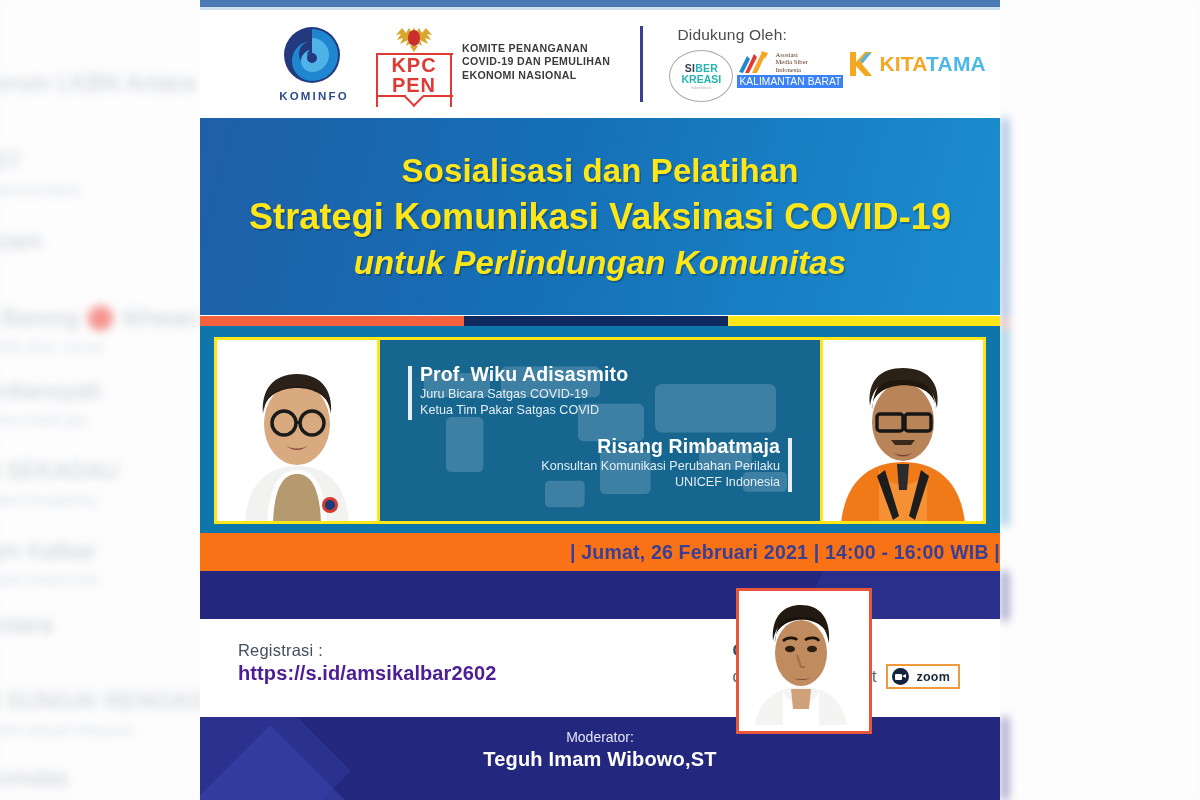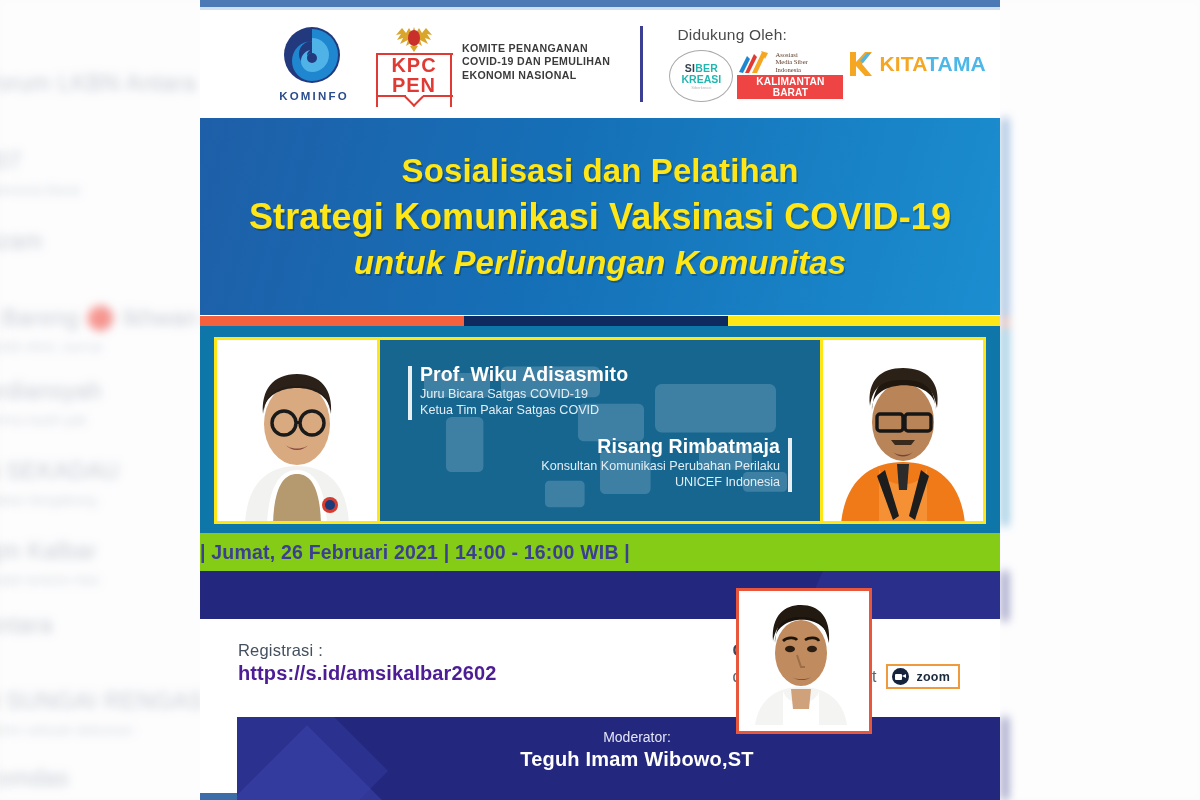--- a/index.html
+++ b/index.html
@@ -67,21 +67,21 @@
          display:flex;flex-direction:column;align-items:center;justify-content:center;line-height:1;}
   .siber-1{font-size:10.5px;font-weight:700;letter-spacing:.2px;}
   .siber-1 .d{color:#35424d;} .siber-1 .t{color:#23b6b0;}
   .siber-2{font-size:10.5px;font-weight:700;color:#23b6b0;margin-top:1px;}
   .siber-3{font-size:4px;color:#b6b6b6;margin-top:1px;}
 
   .amsi{width:106px;}
   .amsi-top{display:flex;align-items:center;gap:4px;}
   .amsi-arrows{width:34px;height:24px;position:relative;}
   .amsi-words{font-size:6.6px;line-height:7.6px;color:#5b3b2a;font-family:"Liberation Serif",serif;}
-  .amsi-bar{background:#ef4444;color:#fff;font-size:10.2px;font-weight:700;text-align:center;
+  .amsi-bar{background:#3b82f6;color:#fff;font-size:10.2px;font-weight:400;text-align:center;
             letter-spacing:.1px;padding:1px 0;margin-top:1px;}
 
   .kitatama{display:flex;align-items:center;gap:6px;}
   .kt-k{width:26px;height:28px;position:relative;}
   .kt-txt{font-size:21px;font-weight:700;letter-spacing:.2px;}
   .kt-txt .a{color:#f5a623;} .kt-txt .b{color:#4db8e8;}
 
   
   .title-band{position:absolute;left:0;top:118px;width:100%;height:197px;
     background:linear-gradient(105deg,#1e5fa8 0%,#1570b7 45%,#1b8ed0 100%);
@@ -109,22 +109,22 @@
   .worldmap{position:absolute;inset:0;opacity:.17;}
 
   .spk-a{position:absolute;left:20px;top:22px;color:#fff;}
   .spk-b{position:absolute;right:20px;top:94px;color:#fff;text-align:right;}
   .spk-name{font-size:19.5px;font-weight:700;line-height:24px;letter-spacing:.1px;}
   .spk-role{font-size:12.6px;line-height:16px;color:#e3edf4;}
   .bar-l{position:absolute;left:8px;top:4px;width:4px;height:54px;background:#fff;opacity:.9;}
   .bar-r{position:absolute;right:8px;top:4px;width:4px;height:54px;background:#fff;opacity:.9;}
 
   
-  .date-band{position:absolute;left:0;top:533px;width:100%;height:38px;background:#84cc16;
-             display:flex;align-items:center;justify-content:flex-start;}
+  .date-band{position:absolute;left:0;top:533px;width:100%;height:38px;background:#f97316;
+             display:flex;align-items:center;justify-content:flex-end;}
   .date-txt{color:#3a3f93;font-weight:700;font-size:19.5px;letter-spacing:.2px;}
 
   
   .navy1{position:absolute;left:0;top:571px;width:100%;height:48px;background:#23277d;overflow:hidden;}
   .navy1:after{content:"";position:absolute;right:-40px;top:-60px;width:220px;height:180px;
                background:#2c3392;transform:rotate(24deg);opacity:.7;}
 
   
   .reg-band{position:absolute;left:0;top:619px;width:100%;height:98px;background:#fff;}
   .reg-left{position:absolute;left:38px;top:22px;}
@@ -136,21 +136,21 @@
   .gratis-sub{font-size:16px;color:#56606d;}
   .zoom-badge{border:2.5px solid #f09a3e;padding:2px 8px 2px 4px;display:flex;align-items:center;gap:8px;
               background:#fff;}
   .zoom-cam{width:17px;height:17px;border-radius:50%;background:#15233d;position:relative;}
   .zoom-cam:before{content:"";position:absolute;left:3px;top:5.5px;width:7px;height:6px;background:#fff;border-radius:1px;}
   .zoom-cam:after{content:"";position:absolute;left:10px;top:6px;width:0;height:0;
                   border-top:2.5px solid transparent;border-bottom:2.5px solid transparent;border-right:4px solid #fff;}
   .zoom-word{font-size:12.5px;font-weight:700;color:#1b2a3d;letter-spacing:.2px;}
 
   
-  .navy2{position:absolute;left:0;top:717px;width:100%;height:83px;background:#23277d;overflow:hidden;margin-left:37px;}
+  .navy2{position:absolute;left:0;top:717px;width:100%;height:83px;background:#23277d;overflow:hidden;}
   .chev{position:absolute;left:-30px;bottom:-46px;width:150px;height:150px;background:#2f3595;
         transform:rotate(45deg);opacity:.75;}
   .chev2{position:absolute;left:10px;bottom:-70px;width:120px;height:120px;background:#3b42a8;
         transform:rotate(45deg);opacity:.6;}
   .mod-wrap{position:absolute;left:0;right:0;top:11px;text-align:center;color:#fff;}
   .mod-lab{font-size:14px;color:#e4e6f5;line-height:18px;}
   .mod-name{font-size:20px;font-weight:700;line-height:26px;letter-spacing:.2px;}
   .mod-role{font-size:13.6px;color:#d3d7ef;line-height:19px;}
 
   

